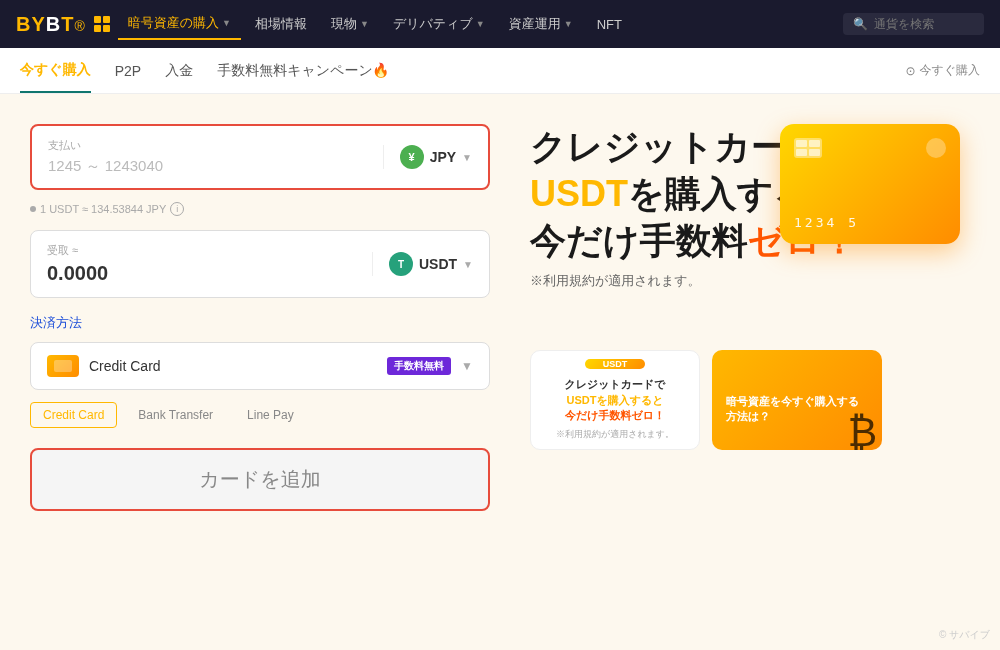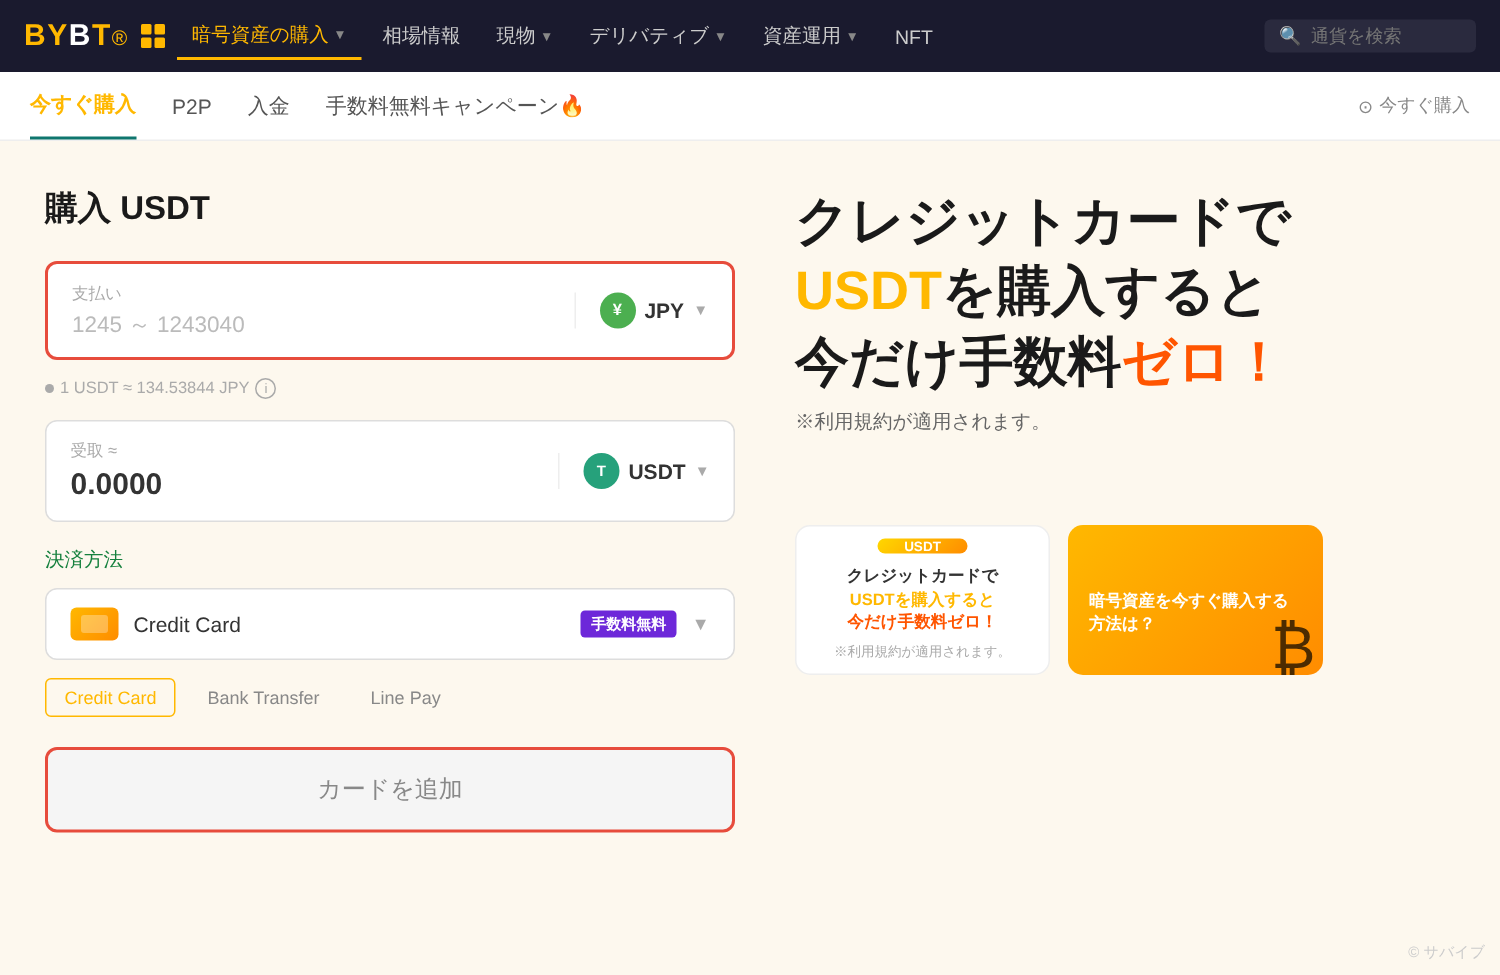--- a/index.html
+++ b/index.html
@@ -184,21 +184,21 @@
       background: #26A17B;
       display: flex;
       align-items: center;
       justify-content: center;
       color: #fff;
       font-size: 10px;
       font-weight: 700;
     }
 
     
-    .payment-label { font-size: 13px; color: #15803d; margin-bottom: 10px; }
+    .payment-label { font-size: 13px; color: #1d4ed8; margin-bottom: 10px; }
     .payment-dropdown {
       border: 1px solid #ddd;
       border-radius: 8px;
       background: #fff;
       padding: 12px 16px;
       display: flex;
       align-items: center;
       gap: 10px;
       cursor: pointer;
       margin-bottom: 12px;
@@ -248,21 +248,21 @@
       border: 1px solid #FFB800;
     }
 
     
     .add-card-btn {
       width: 100%;
       padding: 16px;
       border: 2px solid #e74c3c;
       border-radius: 8px;
       background: #f5f5f5;
-      font-size: 16px;
+      font-size: 20px;
       color: #888;
       cursor: pointer;
       text-align: center;
       font-weight: 500;
     }
 
     
     .right-panel {
       flex: 1;
       padding: 30px 20px 20px 10px;
@@ -404,21 +404,20 @@
   </div>
   <div class="sub-nav-right">
     <span>⊙</span>
     <span>今すぐ購入</span>
   </div>
 </div>
 
 <div class="main-content">
 
   <div class="left-panel">
-    <div class="panel-title">購入 USDT</div>
 
     
     <div class="input-group">
       <div class="input-group-inner">
         <div class="input-label">支払い</div>
         <div class="input-value">1245 ～ 1243040</div>
       </div>
       <div class="currency-selector">
         <div class="currency-circle">¥</div>
         <span class="currency-text">JPY</span>
@@ -484,20 +483,32 @@
         <div>クレジットカードで</div>
         <div>
           <span style="color:#FFB800;">USDT</span><span>を購入すると</span>
         </div>
         <div>
           <span>今だけ手数料</span><span style="color:#FF5500;">ゼロ！</span>
         </div>
       </div>
       <div class="promo-sub">※利用規約が適用されます。</div>
 
+      <div style="position:absolute;right:20px;top:0;width:180px;height:120px;background:linear-gradient(135deg,#FFD700,#FF8C00);border-radius:14px;box-shadow:0 8px 24px rgba(255,140,0,0.4);padding:14px;display:flex;flex-direction:column;justify-content:space-between;">
+        <div style="display:flex;justify-content:space-between;align-items:flex-start;">
+          <div style="width:28px;height:20px;background:rgba(255,255,255,0.4);border-radius:3px;display:grid;grid-template-columns:1fr 1fr;gap:2px;padding:2px;">
+            <div style="background:rgba(255,255,255,0.6);border-radius:1px;"></div>
+            <div style="background:rgba(255,255,255,0.6);border-radius:1px;"></div>
+            <div style="background:rgba(255,255,255,0.6);border-radius:1px;"></div>
+            <div style="background:rgba(255,255,255,0.6);border-radius:1px;"></div>
+          </div>
+          <div style="width:20px;height:20px;background:rgba(255,255,255,0.3);border-radius:50%;"></div>
+        </div>
+        <div style="color:rgba(255,255,255,0.9);font-size:13px;letter-spacing:3px;font-family:monospace;">1234 5</div>
+      </div>
     </div>
 
     <div class="promo-cards">
 
       <div class="promo-card promo-card-white">
         <div style="background:linear-gradient(135deg,#FFD700,#FF8C00);border-radius:8px;width:60px;height:38px;margin-bottom:8px;display:flex;align-items:center;justify-content:center;">
           <div style="color:white;font-size:9px;font-weight:700;">USDT</div>
         </div>
         <div class="promo-card-white-text">
           <div>クレジットカードで</div>

